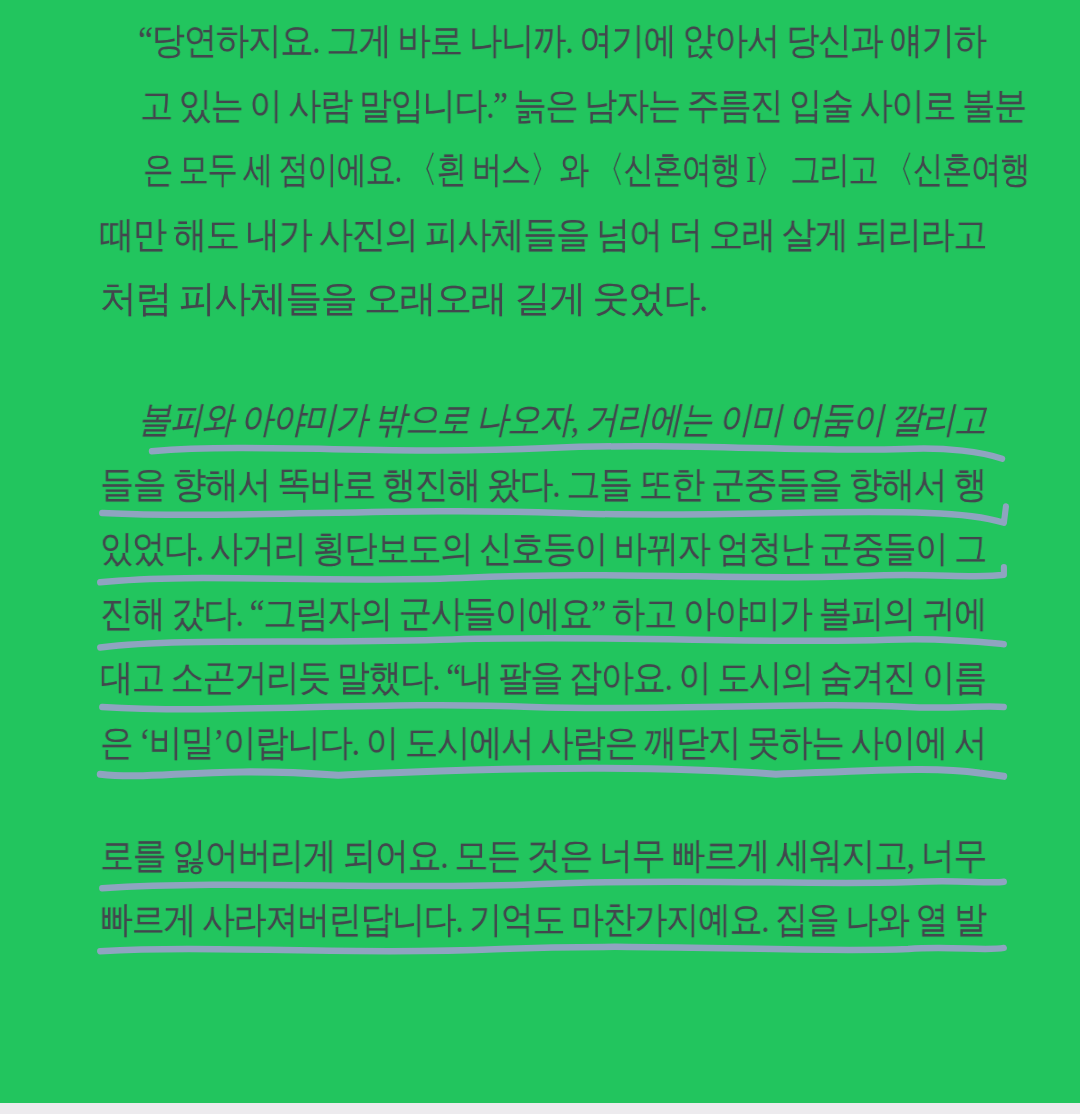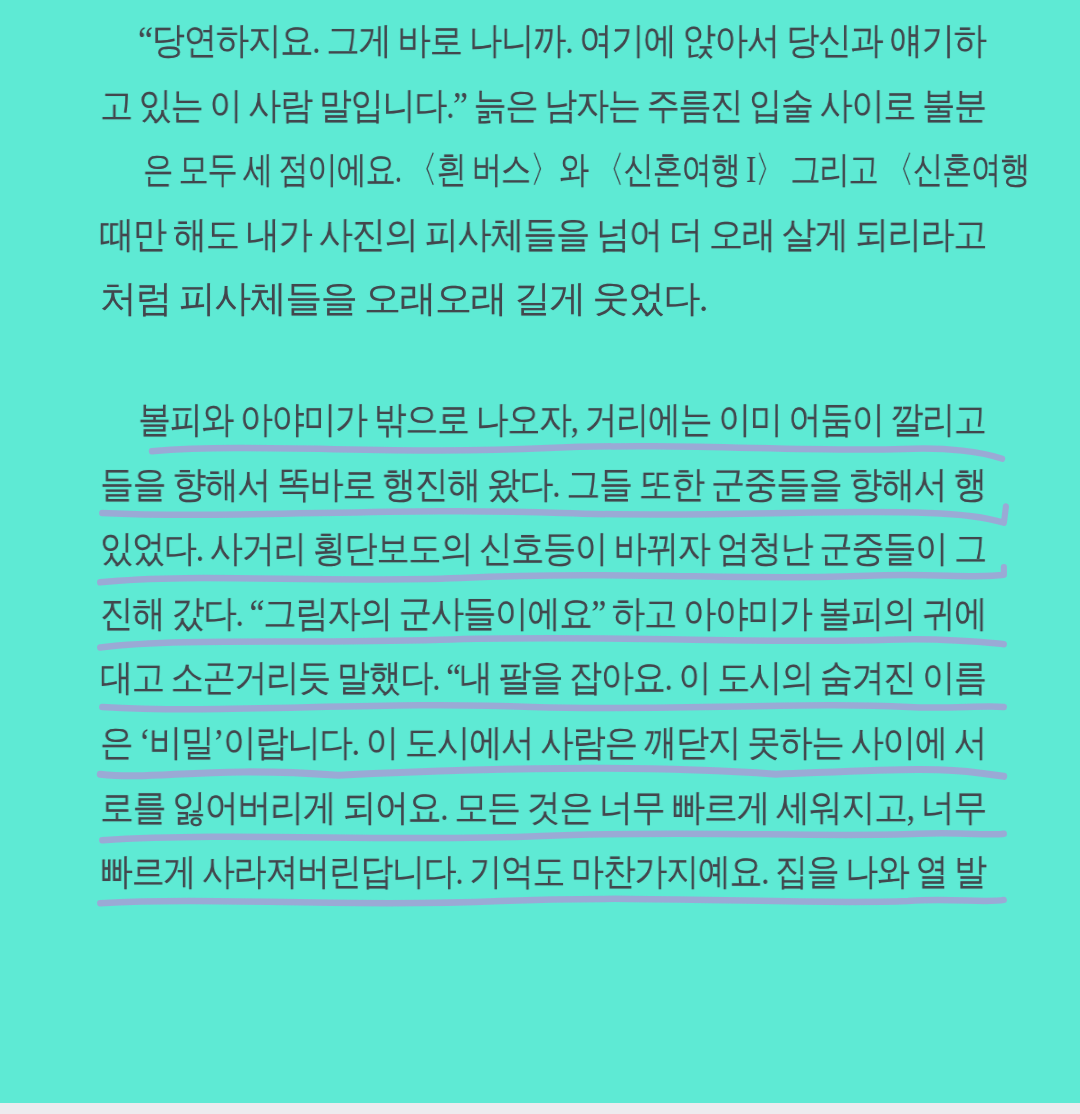--- a/index.html
+++ b/index.html
@@ -57,33 +57,33 @@
   }
   .footer-strip {
     position: absolute;
     left: 0; bottom: 0;
     width: 1080px; height: 11px;
   }
 </style>
 </head>
 <body>
 
-<div class="page" style="background: #5eead4;">
+<div class="page" style="background: #22c55e;">
   <div class="text-block">
 
     <div class="paragraph paragraph-1">
       <div class="line indent" style="color: rgb(66, 71, 77);"><span class="line-text" style="transform: scaleX(0.905016);">“당연하지요. 그게 바로 나니까. 여기에 앉아서 당신과 얘기하</span></div>
-      <div class="line" style="color: rgb(66, 71, 77);"><span class="line-text" style="transform: scaleX(0.896761);">고 있는 이 사람 말입니다.” 늙은 남자는 주름진 입술 사이로 불분</span></div>
+      <div class="line" style="color: rgb(66, 71, 77); margin-left: 40px;"><span class="line-text" style="transform: scaleX(0.896761);">고 있는 이 사람 말입니다.” 늙은 남자는 주름진 입술 사이로 불분</span></div>
       <div class="line" style="color: rgb(66, 71, 77); margin-left: 43px;"><span class="line-text" style="transform: scaleX(0.818854);">은 모두 세 점이에요. 〈흰 버스〉와 〈신혼여행 I〉 그리고 〈신혼여행</span></div>
       <div class="line" style="color: rgb(66, 71, 77);"><span class="line-text" style="transform: scaleX(0.92581);">때만 해도 내가 사진의 피사체들을 넘어 더 오래 살게 되리라고</span></div>
       <div class="line" style="color: rgb(66, 71, 77);"><span class="line-text">처럼 피사체들을 오래오래 길게 웃었다.</span></div>
     </div>
 
     <div class="paragraph paragraph-2">
-      <div class="line indent" style="color: rgb(66, 71, 77);">
+      <div class="line indent" style="color: rgb(66, 71, 77); font-style: italic;">
         <span class="line-text" style="transform: scaleX(0.892632);">볼피와 아야미가 밖으로 나오자, 거리에는 이미 어둠이 깔리고</span>
         <svg class="underline-svg short" viewBox="0 0 900 24" preserveAspectRatio="none">
             <path d="M8 14 C120 6 260 18 420 11 C560 6 680 15 790 12 C835 10 872 15 892 21" stroke-width="6" stroke="#a79cd6"></path>
           </svg>
       </div>
       <div class="line" style="color: rgb(66, 71, 77);">
         <span class="line-text" style="transform: scaleX(0.918135);">들을 향해서 똑바로 행진해 왔다. 그들 또한 군중들을 향해서 행</span>
         <svg class="underline-svg" viewBox="0 0 900 24" preserveAspectRatio="none">
             <path d="M8 12 C140 18 300 6 460 12 C600 17 720 8 820 12 C852 13 880 17 894 21 L896 6" stroke-width="6" stroke="#a79cd6"></path>
           </svg>
@@ -105,21 +105,21 @@
         <svg class="underline-svg" viewBox="0 0 900 24" preserveAspectRatio="none">
             <path d="M8 12 C130 19 280 6 430 12 C580 16 700 7 800 12 C840 14 876 10 894 12" stroke-width="6" stroke="#a79cd6"></path>
           </svg>
       </div>
       <div class="line" style="color: rgb(66, 71, 77);">
         <span class="line-text" style="transform: scaleX(0.905005);">은 ‘비밀’이랍니다. 이 도시에서 사람은 깨닫지 못하는 사이에 서</span>
         <svg class="underline-svg" viewBox="0 0 900 24" preserveAspectRatio="none">
             <path d="M6 14 C60 20 110 6 240 15 C390 8 540 5 670 14 C780 10 830 7 870 13 L894 16" stroke-width="6.5" stroke="#a79cd6"></path>
           </svg>
       </div>
-      <div class="line" style="color: rgb(66, 71, 77);">
+      <div class="line" style="color: rgb(66, 71, 77); margin-top: 48px;">
         <span class="line-text" style="transform: scaleX(0.918135);">로를 잃어버리게 되어요. 모든 것은 너무 빠르게 세워지고, 너무</span>
         <svg class="underline-svg" viewBox="0 0 900 24" preserveAspectRatio="none">
             <path d="M8 16 C140 8 290 18 440 12 C590 6 710 14 810 10 C850 8 880 12 894 10" stroke-width="6" stroke="#a79cd6"></path>
           </svg>
       </div>
       <div class="line" style="color: rgb(66, 71, 77);">
         <span class="line-text" style="transform: scaleX(0.892246);">빠르게 사라져버린답니다. 기억도 마찬가지예요. 집을 나와 열 발</span>
         <svg class="underline-svg" viewBox="0 0 900 24" preserveAspectRatio="none">
             <path d="M6 14 C120 8 250 18 400 12 C560 6 690 16 800 12 C840 9 876 14 894 11" stroke-width="6" stroke="#a79cd6"></path>
           </svg>

